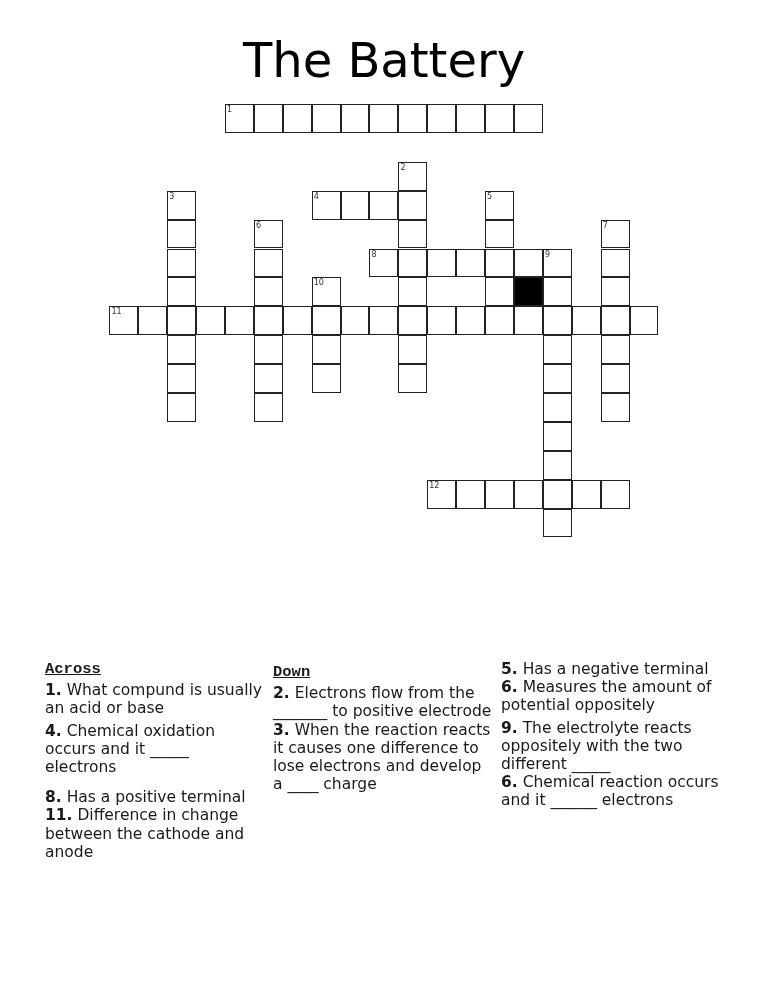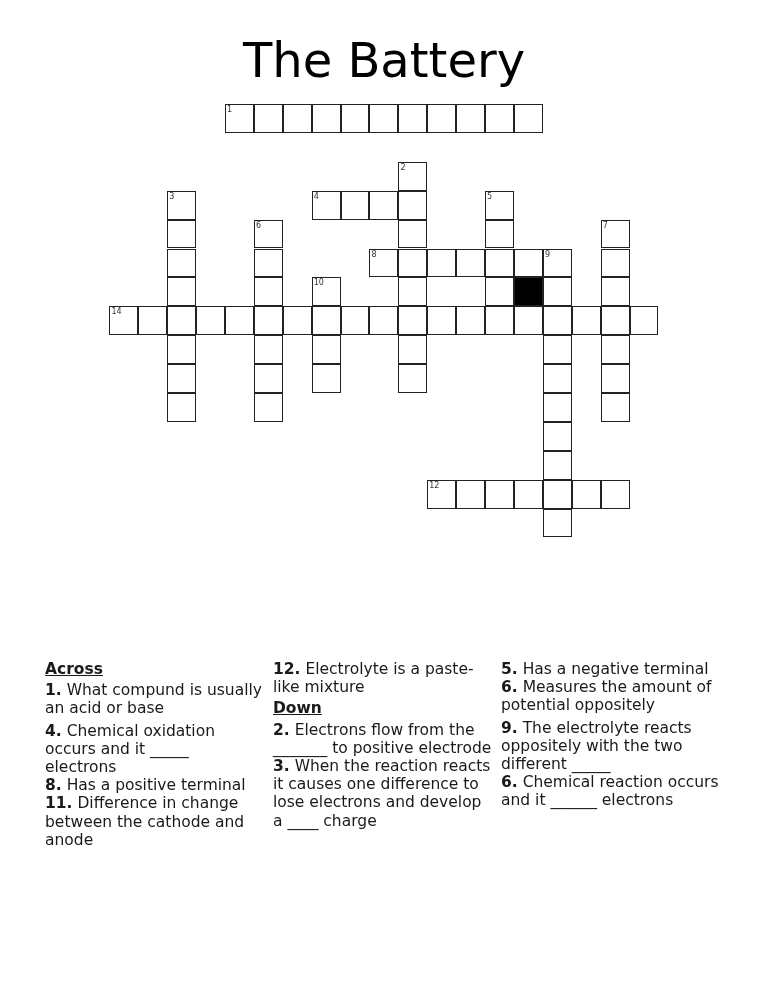--- a/index.html
+++ b/index.html
@@ -6,21 +6,21 @@
   body{width:768px;height:994px;position:relative;overflow:hidden;font-family:"DejaVu Sans","Liberation Sans",sans-serif;color:#111;}
   .title{position:absolute;left:0;top:30px;width:768px;text-align:center;font-size:48px;line-height:60px;font-weight:normal;color:#000;}
   .grid{position:absolute;left:109.4px;top:104px;width:549px;height:434px;}
   .cell{position:absolute;width:28.9px;height:28.9px;box-sizing:border-box;border:1.6px solid #222;background:#fff;}
   .cell.black{background:#000;}
   .cell .num{position:absolute;left:1px;top:0px;font-size:8px;line-height:9px;color:#333;}
   .clues{position:absolute;top:660px;font-size:15.5px;line-height:18.2px;color:#1a1a1a;}
   .col1{left:45px;width:220px;}
   .col2{left:273px;width:220px;}
   .col3{left:501px;width:230px;}
-  .heading{text-decoration:underline;font-weight:bold;display:block;}
+  .heading{text-decoration:underline;font-weight:bold;display:block;font-family:Liberation Mono, monospace;}
   .clue{display:block;margin-top:4px;}
   .clue .n{font-weight:bold;}
   .heading + .clue{margin-top:3px;}
 </style>
 </head>
 <body>
 
 <div class="title">The Battery</div>
 
 <div class="grid" id="grid">
@@ -105,21 +105,21 @@
     <div class="cell" style="left: 433.5px; top: 346.8px;"></div>
     <div class="cell" style="left: 433.5px; top: 375.7px;"></div>
     <div class="cell" style="left: 433.5px; top: 404.6px;"></div>
     <div class="cell" style="left: 202.3px; top: 173.4px;">
       <span class="num">10</span>
     </div>
     <div class="cell" style="left: 202.3px; top: 202.3px;"></div>
     <div class="cell" style="left: 202.3px; top: 231.2px;"></div>
     <div class="cell" style="left: 202.3px; top: 260.1px;"></div>
     <div class="cell" style="left: 0px; top: 202.3px;">
-      <span class="num">14</span>
+      <span class="num">11</span>
     </div>
     <div class="cell" style="left: 28.9px; top: 202.3px;"></div>
     <div class="cell" style="left: 86.7px; top: 202.3px;"></div>
     <div class="cell" style="left: 115.6px; top: 202.3px;"></div>
     <div class="cell" style="left: 173.4px; top: 202.3px;"></div>
     <div class="cell" style="left: 231.2px; top: 202.3px;"></div>
     <div class="cell" style="left: 260.1px; top: 202.3px;"></div>
     <div class="cell" style="left: 317.9px; top: 202.3px;"></div>
     <div class="cell" style="left: 346.8px; top: 202.3px;"></div>
     <div class="cell" style="left: 404.6px; top: 202.3px;"></div>
@@ -133,26 +133,25 @@
     <div class="cell" style="left: 404.6px; top: 375.7px;"></div>
     <div class="cell" style="left: 462.4px; top: 375.7px;"></div>
     <div class="cell" style="left: 491.3px; top: 375.7px;"></div>
     <div class="cell black" style="left: 404.6px; top: 173.4px;"></div>
   </div>
 
 <div class="clues col1">
   <span class="heading">Across</span>
   <span class="clue"><span class="n">1.</span> <span>What compund is usually an acid or base</span></span>
   <span class="clue"><span class="n">4.</span> <span>Chemical oxidation occurs and it _____ electrons</span></span>
-  <span class="clue" style="margin-top:0"><span class="n">8.</span> <span>Has a positive terminal</span></span>
+  <span class="clue" style="margin-top:12px"><span class="n">8.</span> <span>Has a positive terminal</span></span>
   <span class="clue" style="margin-top:0"><span class="n">11.</span> <span>Difference in change between the cathode and anode</span></span>
 </div>
 
 <div class="clues col2">
-  <span class="clue" style="margin-top:0"><span class="n">12.</span> <span>Electrolyte is a paste-like mixture</span></span>
   <span class="heading" style="margin-top:3px">Down</span>
   <span class="clue"><span class="n">2.</span> <span>Electrons flow from the _______ to positive electrode</span></span>
   <span class="clue" style="margin-top:0"><span class="n">3.</span> <span>When the reaction reacts it causes one difference to lose electrons and develop a ____ charge</span></span>
 </div>
 
 <div class="clues col3">
   <span class="clue" style="margin-top:0"><span class="n">5.</span> <span>Has a negative terminal</span></span>
   <span class="clue" style="margin-top:0"><span class="n">6.</span> <span>Measures the amount of potential oppositely</span></span>
   <span class="clue"><span class="n">9.</span> <span>The electrolyte reacts oppositely with the two different _____</span></span>
   <span class="clue" style="margin-top:0"><span class="n">6.</span> <span>Chemical reaction occurs and it ______ electrons</span></span>

